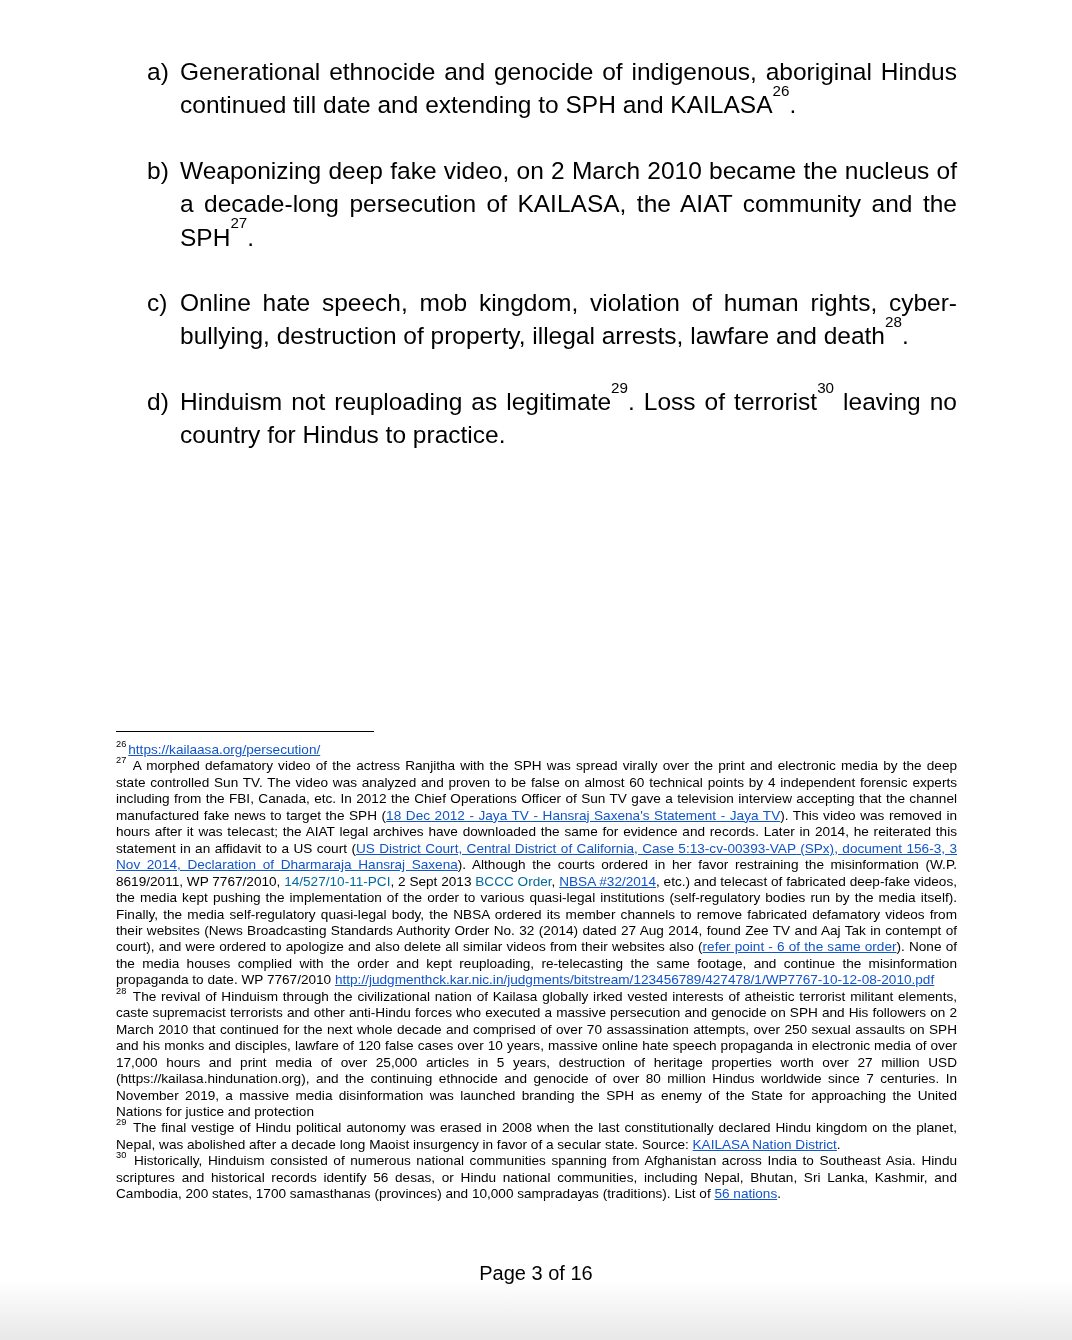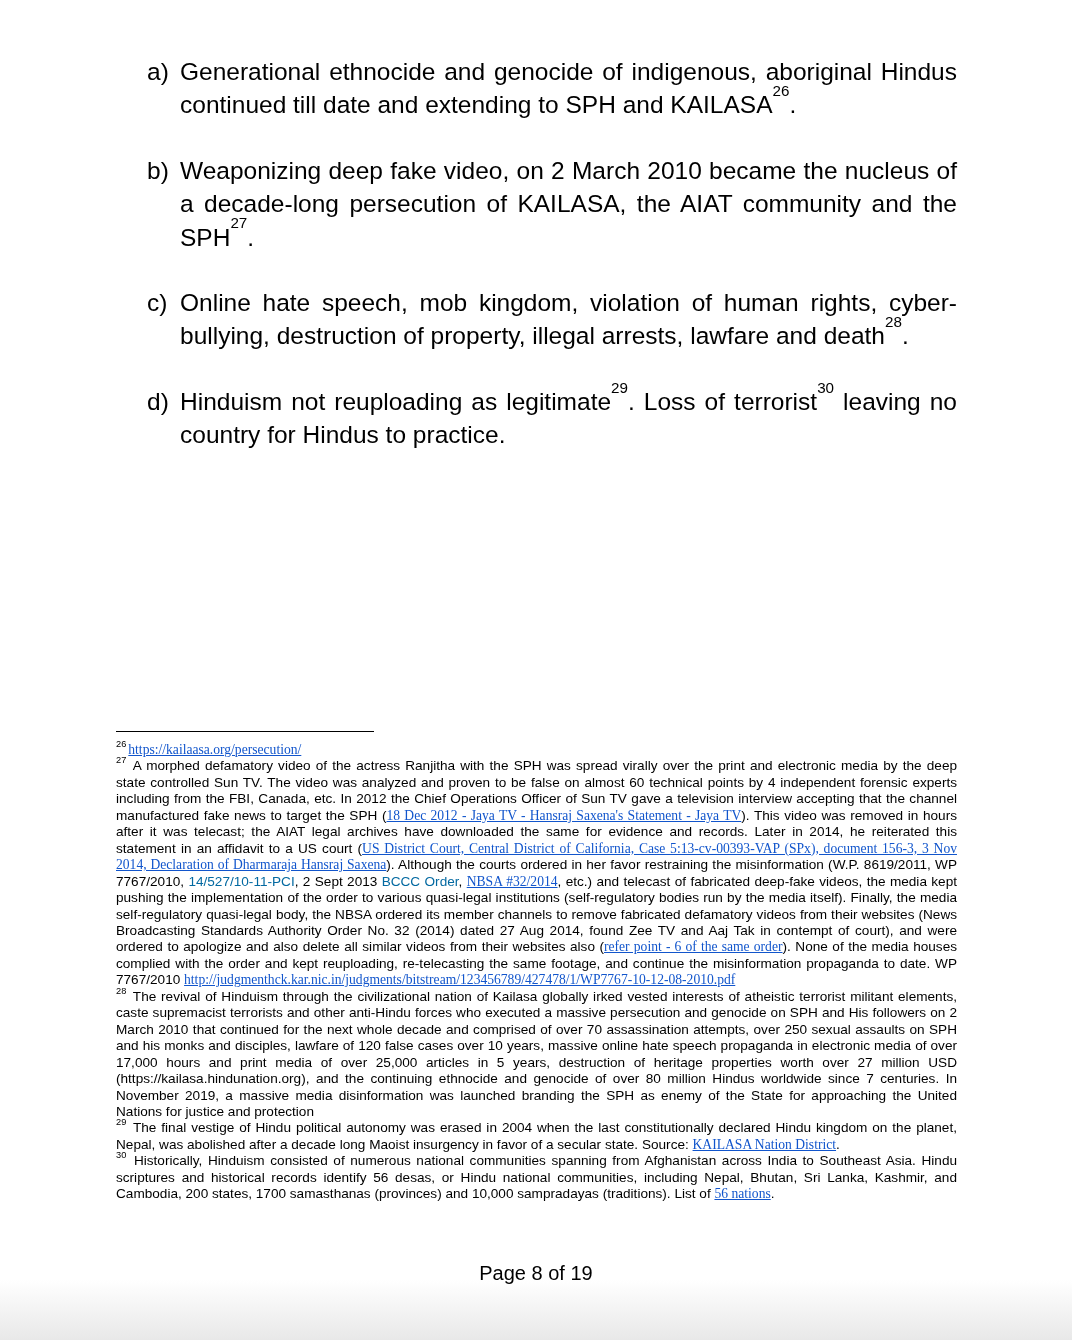--- a/index.html
+++ b/index.html
@@ -71,21 +71,20 @@
       margin: 0;
     }
     .footnote sup {
       font-size: 0.68em;
       top: -0.25em;
       margin-right: 2px;
     }
     a {
       color: #1155cc;
       text-decoration: underline;
-      font-family: Liberation Serif, serif;
     }
     .plainlink {
       color: #0369a1;
       text-decoration: none;
     }
     .page-number {
       position: absolute;
       left: 0;
       width: 1072px;
       top: 1261px;
@@ -120,19 +119,19 @@
 
   <div class="footnote-rule"></div>
 
   <div class="footnotes">
     <p class="footnote"><sup>26</sup><a>https://kailaasa.org/persecution/</a></p>
 
     <p class="footnote"><sup>27</sup><span> A morphed defamatory video of the actress Ranjitha with the SPH was spread virally over the print and electronic media by the deep state controlled Sun TV. The video was analyzed and proven to be false on almost 60 technical points by 4 independent forensic experts including from the FBI, Canada, etc. In 2012 the Chief Operations Officer of Sun TV gave a television interview accepting that the channel manufactured fake news to target the SPH (</span><a>18 Dec 2012 - Jaya TV - Hansraj Saxena's Statement - Jaya TV</a><span>). This video was removed in hours after it was telecast; the AIAT legal archives have downloaded the same for evidence and records. Later in 2014, he reiterated this statement in an affidavit to a US court (</span><a>US District Court, Central District of California, Case 5:13-cv-00393-VAP (SPx), document 156-3, 3 Nov 2014, Declaration of Dharmaraja Hansraj Saxena</a><span>). Although the courts ordered in her favor restraining the misinformation (W.P. 8619/2011, WP 7767/2010, </span><span class="plainlink">14/527/10-11-PCI</span><span>, 2 Sept 2013 </span><span class="plainlink">BCCC Order</span><span>, </span><a>NBSA #32/2014</a><span>, etc.) and telecast of fabricated deep-fake videos, the media kept pushing the implementation of the order to various quasi-legal institutions (self-regulatory bodies run by the media itself). Finally, the media self-regulatory quasi-legal body, the NBSA ordered its member channels to remove fabricated defamatory videos from their websites (News Broadcasting Standards Authority Order No. 32 (2014) dated 27 Aug 2014, found Zee TV and Aaj Tak in contempt of court), and were ordered to apologize and also delete all similar videos from their websites also (</span><a>refer point - 6 of the same order</a><span>). None of the media houses complied with the order and kept reuploading, re-telecasting the same footage, and continue the misinformation propaganda to date. WP 7767/2010 </span><a>http://judgmenthck.kar.nic.in/judgments/bitstream/123456789/427478/1/WP7767-10-12-08-2010.pdf</a></p>
 
     <p class="footnote"><sup>28</sup><span> The revival of Hinduism through the civilizational nation of Kailasa globally irked vested interests of atheistic terrorist militant elements, caste supremacist terrorists and other anti-Hindu forces who executed a massive persecution and genocide on SPH and His followers on 2 March 2010 that continued for the next whole decade and comprised of over 70 assassination attempts, over 250 sexual assaults on SPH and his monks and disciples, lawfare of 120 false cases over 10 years, massive online hate speech propaganda in electronic media of over 17,000 hours and print media of over 25,000 articles in 5 years, destruction of heritage properties worth over 27 million USD (https://kailasa.hindunation.org), and the continuing ethnocide and genocide of over 80 million Hindus worldwide since 7 centuries. In November 2019, a massive media disinformation was launched branding the SPH as enemy of the State for approaching the United Nations for justice and protection</span></p>
 
-    <p class="footnote"><sup>29</sup><span> The final vestige of Hindu political autonomy was erased in 2004 when the last constitutionally declared Hindu kingdom on the planet, Nepal, was abolished after a decade long Maoist insurgency in favor of a secular state. Source: </span><a>KAILASA Nation District</a><span>.</span></p>
+    <p class="footnote"><sup>29</sup><span> The final vestige of Hindu political autonomy was erased in 2008 when the last constitutionally declared Hindu kingdom on the planet, Nepal, was abolished after a decade long Maoist insurgency in favor of a secular state. Source: </span><a>KAILASA Nation District</a><span>.</span></p>
 
     <p class="footnote"><sup>30</sup><span> Historically, Hinduism consisted of numerous national communities spanning from Afghanistan across India to Southeast Asia. Hindu scriptures and historical records identify 56 desas, or Hindu national communities, including Nepal, Bhutan, Sri Lanka, Kashmir, and Cambodia, 200 states, 1700 samasthanas (provinces) and 10,000 sampradayas (traditions). List of </span><a>56 nations</a><span>.</span></p>
   </div>
 
-  <div class="page-number">Page 8 of 19</div>
+  <div class="page-number">Page 3 of 16</div>
 </div>
 
 </body></html>

